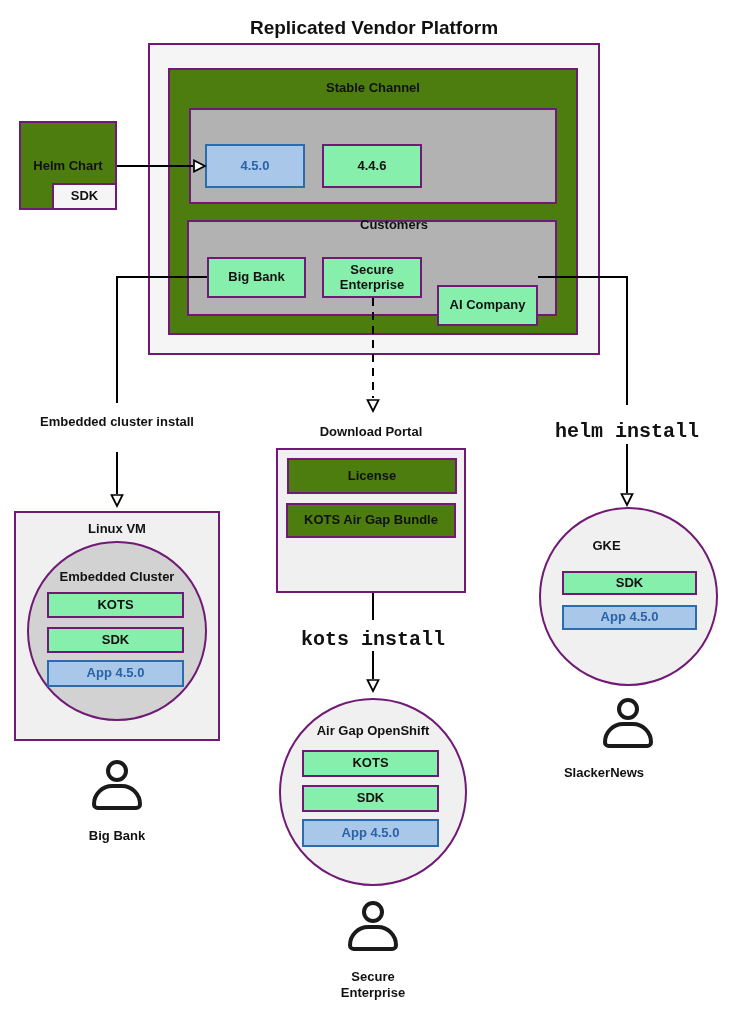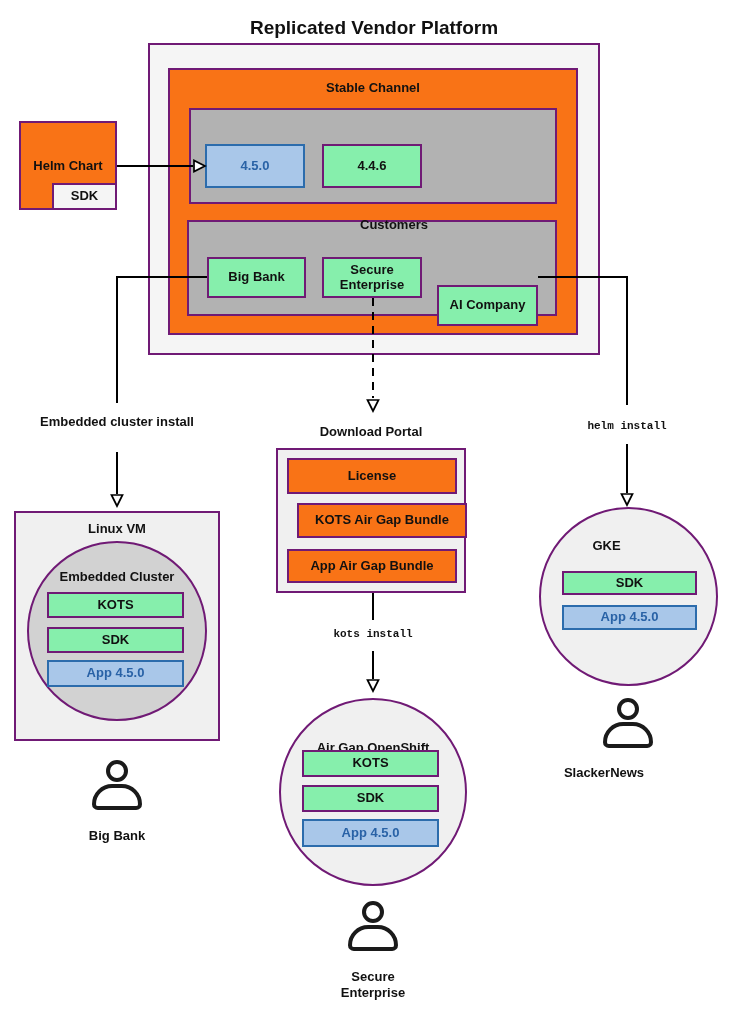--- a/index.html
+++ b/index.html
@@ -18,25 +18,25 @@
   .cell{
     display:flex; align-items:center; justify-content:center;
     text-align:center; font-weight:bold; font-size:13px; line-height:1.15;
   }
   .lbl{
     position:absolute; box-sizing:border-box; text-align:center;
     font-weight:bold; font-size:13px; line-height:1.2;
   }
   .mono{
     font-family:"Liberation Mono","DejaVu Sans Mono",monospace;
-    font-weight:bold; font-size:11px;
+    font-weight:bold; font-size:20px;
   }
   .bg-xlight{background:#f5f5f5;}
   .bg-light{background:#f0f0f0;}
-  .bg-mid{background:#f97316;}
+  .bg-mid{background:#4d7c0f;}
   .bg-dark{background:#b2b2b2;}
   .bg-circle{background:#d2d2d2;}
   .bg-white{background:#86efac;text-align:center;}
   .hl{background:var(--hl-fill); border-color:var(--hl-border); color:var(--hl-text);}
   .circle{border-radius:50%;}
   .person{position:absolute; width:56px; height:62px;}
   .person .head{
     width:22px; height:22px; border:4px solid #1a1a1a; border-radius:50%;
     margin:0 auto; box-sizing:border-box;
   }
@@ -72,22 +72,21 @@
   <div class="lbl" style="left:19px; top:158px; width:98px;">Helm Chart</div>
   <div class="box cell bg-xlight" style="left:52px; top:183px; width:65px; height:27px;">SDK</div>
 
   <div class="lbl" style="left:37px; top:414px; width:160px;">Embedded cluster install</div>
   <div class="lbl mono" style="left:552px; top:420px; width:150px;">helm install</div>
   <div class="lbl mono" style="left:298px; top:628px; width:150px;">kots install</div>
 
   <div class="lbl" style="left:276px; top:424px; width:190px;text-align:center;">Download Portal</div>
   <div class="box bg-light" style="left:276px; top:448px; width:190px; height:145px;"></div>
   <div class="box cell bg-mid" style="left:287px; top:458px; width:170px; height:36px;">License</div>
-  <div class="box cell bg-mid" style="left:297px; top:503px; width:170px; height:35px;">KOTS Air Gap Bundle</div>
-  <div class="box cell bg-mid" style="left:287px; top:549px; width:170px; height:34px;">App Air Gap Bundle</div>
+  <div class="box cell bg-mid" style="left:286px; top:503px; width:170px; height:35px;">KOTS Air Gap Bundle</div>
 
   <div class="box bg-light" style="left:14px; top:511px; width:206px; height:230px;"></div>
   <div class="lbl" style="left:14px; top:521px; width:206px;">Linux VM</div>
   <div class="box circle bg-circle" style="left:27px; top:541px; width:180px; height:180px;"></div>
   <div class="lbl" style="left:27px; top:569px; width:180px;">Embedded Cluster</div>
   <div class="box cell bg-white" style="left:47px; top:592px; width:137px; height:26px;">KOTS</div>
   <div class="box cell bg-white" style="left:47px; top:627px; width:137px; height:26px;">SDK</div>
   <div class="box cell hl" style="left:47px; top:660px; width:137px; height:27px;">App 4.5.0</div>
 
   <div class="person" style="left:89px; top:760px;">
@@ -101,21 +100,21 @@
   <div class="box cell bg-white" style="left:562px; top:571px; width:135px; height:24px;">SDK</div>
   <div class="box cell hl" style="left:562px; top:605px; width:135px; height:25px;">App 4.5.0</div>
 
   <div class="person" style="left:600px; top:698px;">
     <div class="head"></div>
     <div class="body"></div>
   </div>
   <div class="lbl" style="left:544px; top:765px; width:120px;">SlackerNews</div>
 
   <div class="box circle bg-light" style="left:279px; top:698px; width:188px; height:188px;"></div>
-  <div class="lbl" style="left:279px; top:723px; width:188px;margin-top:17px;">Air Gap OpenShift</div>
+  <div class="lbl" style="left:279px; top:723px; width:188px;">Air Gap OpenShift</div>
   <div class="box cell bg-white" style="left:302px; top:750px; width:137px; height:27px;">KOTS</div>
   <div class="box cell bg-white" style="left:302px; top:785px; width:137px; height:27px;">SDK</div>
   <div class="box cell hl" style="left:302px; top:819px; width:137px; height:28px;">App 4.5.0</div>
 
   <div class="person" style="left:345px; top:901px;">
     <div class="head"></div>
     <div class="body"></div>
   </div>
   <div class="lbl" style="left:323px; top:969px; width:100px;">Secure Enterprise</div>
 

